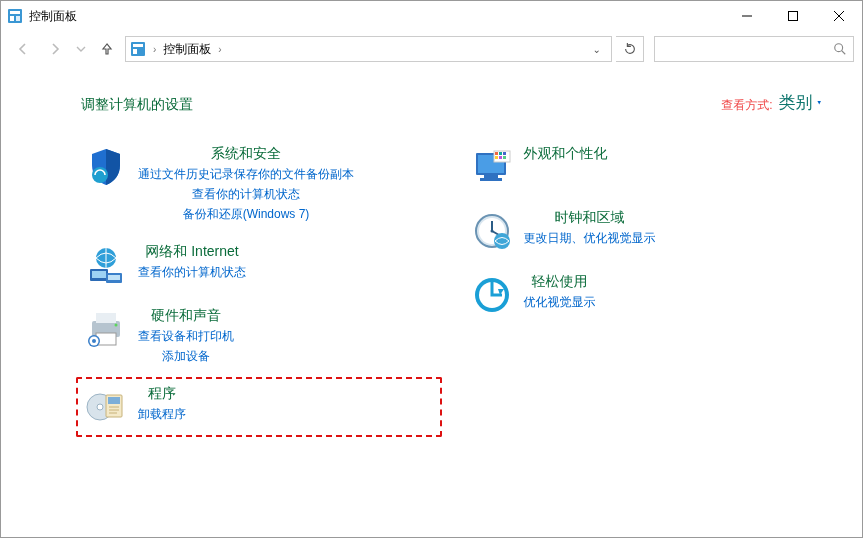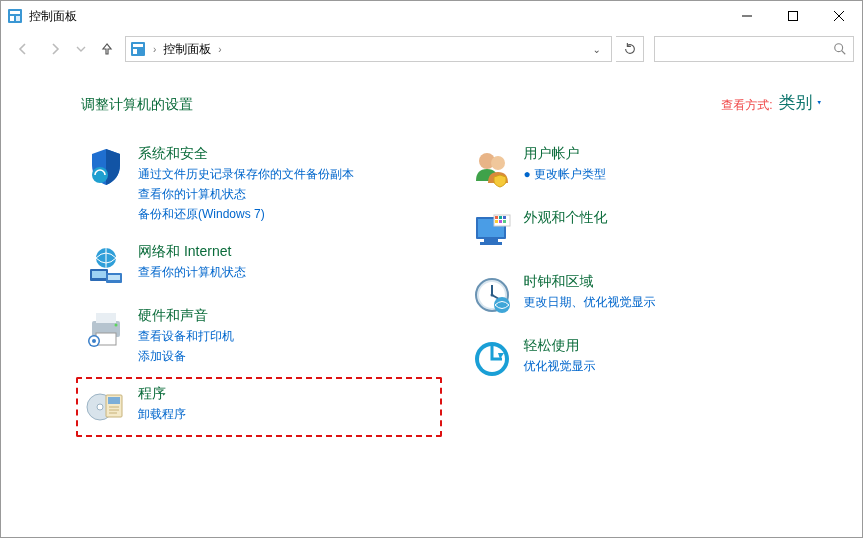--- a/index.html
+++ b/index.html
@@ -92,20 +92,21 @@
   .columns {
     display: flex;
     gap: 30px;
   }
   .col { flex: 1; display:flex; flex-direction:column; gap:14px;}
   .category {
     display: flex;
     align-items: flex-start;
     gap: 10px;
     padding: 3px;
+    text-align: center;
   }
   .highlighted {
     border: 2px dashed #d11;
     border-radius: 2px;
     padding: 6px;
     margin: -5px;
   }
   .cat-icon {
     width: 44px; height: 44px;
     flex-shrink: 0;
@@ -279,35 +280,20 @@
         <div class="cat-body">
           <span class="cat-title">程序</span>
           <span class="cat-link">卸载程序</span>
         </div>
       </div>
 
     </div>
 
     <div class="col">
 
-      <div class="category">
-        <div class="cat-icon">
-          <svg width="44" height="44" viewBox="0 0 44 44">
-            <circle cx="17" cy="16" r="8" fill="#e8b487"></circle>
-            <path d="M6 36 Q6 24 17 24 Q28 24 28 36 Z" fill="#3fa24a"></path>
-            <circle cx="28" cy="18" r="7" fill="#f0c79b"></circle>
-            <path d="M18 38 Q18 27 28 27 Q38 27 38 38 Z" fill="#d88a3c"></path>
-            <path d="M30 30 L36 32 L36 36 C36 39 33 41 30 42 C27 41 24 39 24 36 L24 32 Z" fill="#f5c93a" stroke="#d4a116"></path>
-          </svg>
-        </div>
-        <div class="cat-body">
-          <span class="cat-title">用户帐户</span>
-          <span class="cat-link">● 更改帐户类型</span>
-        </div>
-      </div>
 
       <div class="category">
         <div class="cat-icon">
           <svg width="44" height="44" viewBox="0 0 44 44">
             <rect x="6" y="8" width="30" height="22" rx="1" fill="#2f71c1"></rect>
             <rect x="8" y="10" width="26" height="18" fill="#4a9de6"></rect>
             <rect x="14" y="30" width="14" height="3" fill="#2f71c1"></rect>
             <rect x="10" y="33" width="22" height="3" fill="#2f71c1"></rect>
             <rect x="24" y="6" width="16" height="11" fill="#fff" stroke="#ccc"></rect>
             <rect x="25" y="7" width="3" height="3" fill="#e64"></rect>

